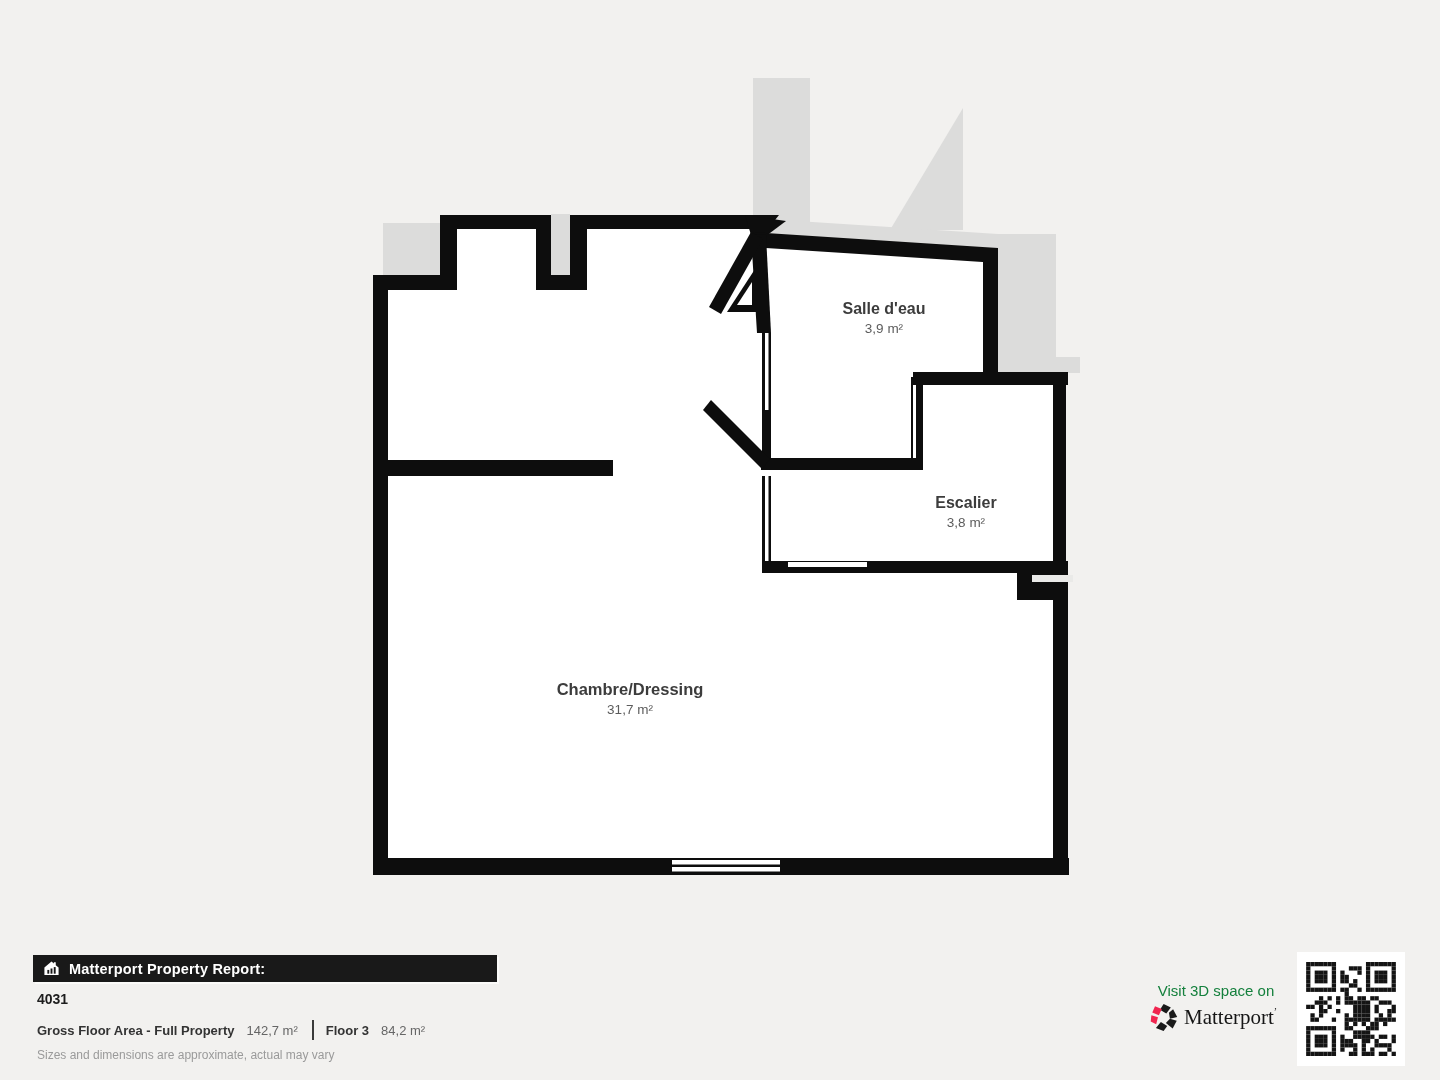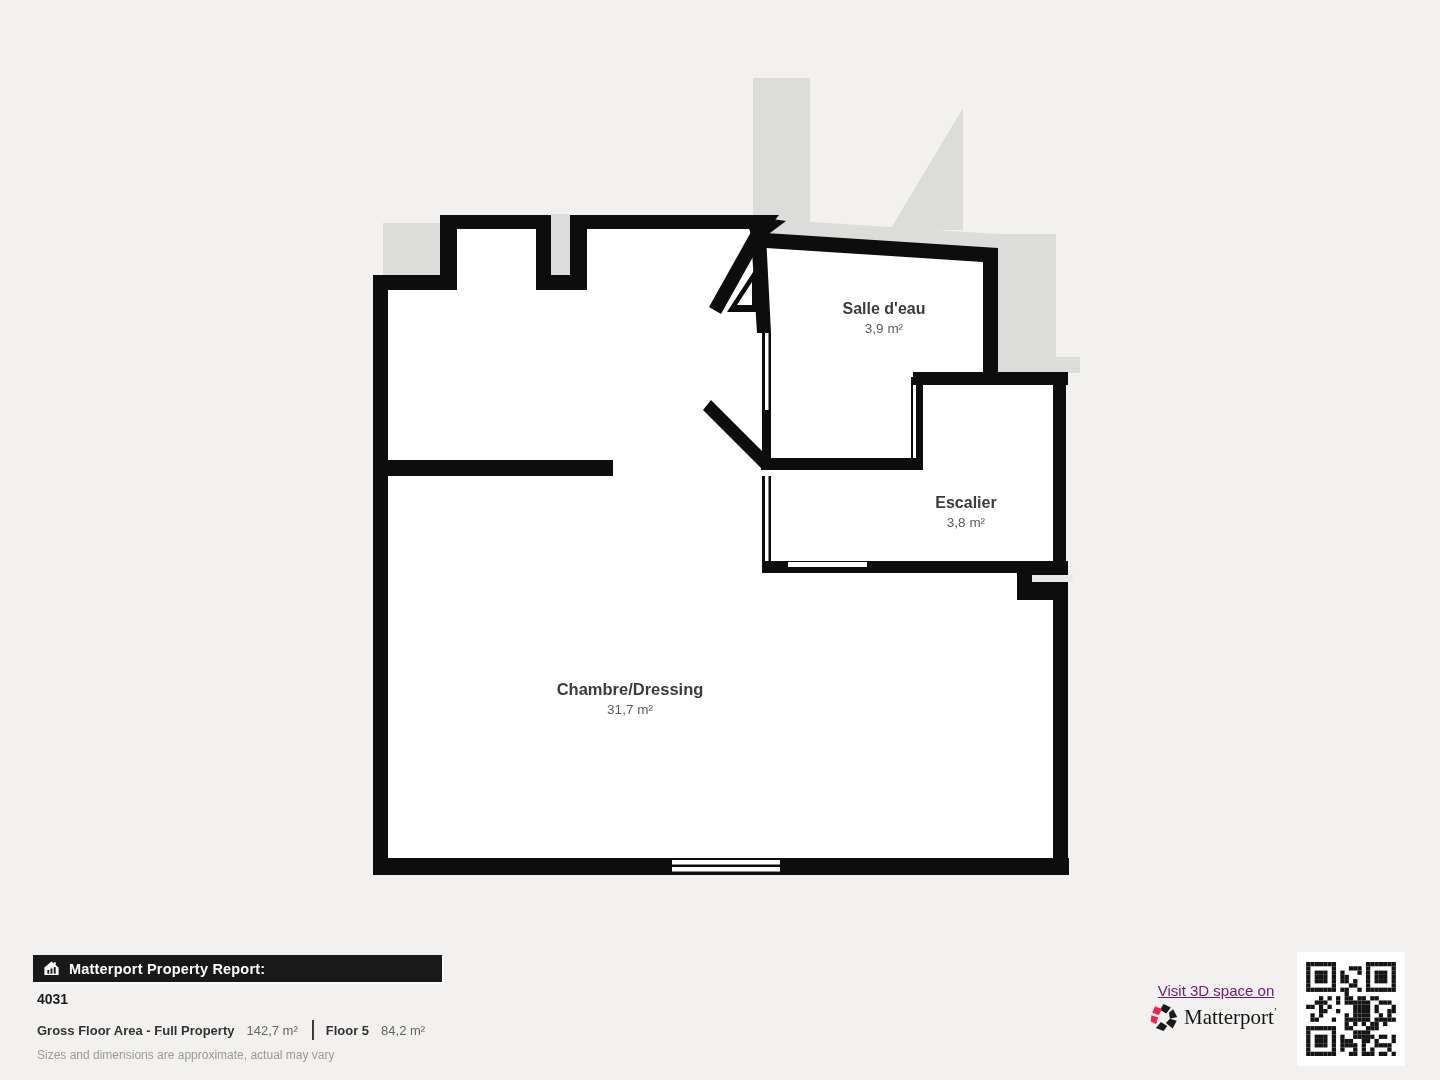--- a/index.html
+++ b/index.html
@@ -8,35 +8,35 @@
     background:#f2f1ef;
     font-family:"Liberation Sans","DejaVu Sans",sans-serif;
   }
   #plan-svg{position:absolute;left:0;top:0;}
   .room-name{font-weight:bold;font-size:16px;fill:#3c3c3c;text-anchor:middle;}
   .room-area{font-size:13.5px;fill:#5c5c5c;text-anchor:middle;}
 
   
   .footer{position:absolute;left:0;top:940px;width:1440px;height:140px;}
   .report-bar{
-    position:absolute;left:33px;top:15px;width:409px;height:27px;
+    position:absolute;left:33px;top:15px;width:464px;height:27px;
     background:#191919;display:flex;align-items:center;
     box-shadow:2px 2px 0 0 #fbfbf9;
   }
   .report-bar .bar-icon{margin-left:10px;display:flex;align-items:center;}
   .report-bar .bar-text{color:#ffffff;font-weight:bold;font-size:14.5px;margin-left:9px;letter-spacing:.2px;}
   .property-id{position:absolute;left:37px;top:51px;font-size:14px;font-weight:bold;color:#1d1d1d;}
   .area-line{position:absolute;left:37px;top:80px;font-size:13px;color:#666;display:flex;align-items:center;}
   .area-line .lbl{font-weight:bold;color:#333;}
   .area-line .val{color:#666;margin-left:12px;}
   .area-line .sep{display:inline-block;width:2px;height:20px;background:#3a3a3a;margin:0 12px 0 14px;}
   .disclaimer{position:absolute;left:37px;top:108px;font-size:12px;color:#9a9a9a;}
 
   .visit-block{position:absolute;left:1150px;top:42px;width:132px;text-align:center;}
-  .visit-text{font-size:15px;color:#701a75;white-space:nowrap;text-decoration:underline;}
+  .visit-text{font-size:15px;color:#15803d;white-space:nowrap;}
   .brand-row{margin-top:4px;display:flex;align-items:center;justify-content:flex-start;}
   .brand-mark{width:29px;height:29px;flex:0 0 auto;}
   .brand-word{font-family:"Liberation Serif","DejaVu Serif",serif;font-size:21px;color:#161616;margin-left:5px;white-space:nowrap;}
   .brand-word .tm{font-size:10px;vertical-align:9px;}
   .qr-box{position:absolute;left:1297px;top:12px;width:108px;height:114px;background:#ffffff;}
   .qr-box svg{position:absolute;left:9px;top:10px;}
 </style>
 </head>
 <body>
 
@@ -125,21 +125,21 @@
     </span>
     <span class="bar-text">Matterport Property Report:</span>
   </div>
 
   <div class="property-id">4031</div>
 
   <div class="area-line">
     <span class="lbl">Gross Floor Area - Full Property</span>
     <span class="val">142,7 m²</span>
     <span class="sep"></span>
-    <span class="lbl">Floor 5</span>
+    <span class="lbl">Floor 3</span>
     <span class="val">84,2 m²</span>
   </div>
 
   <div class="disclaimer">Sizes and dimensions are approximate, actual may vary</div>
 
   <div class="visit-block">
     <div class="visit-text">Visit 3D space on</div>
     <div class="brand-row">
       <svg class="brand-mark" viewBox="0 0 32 32">
         <polygon points="15,1 23,5 18,11.5 11,7.5" fill="#1a1a1a"></polygon>

